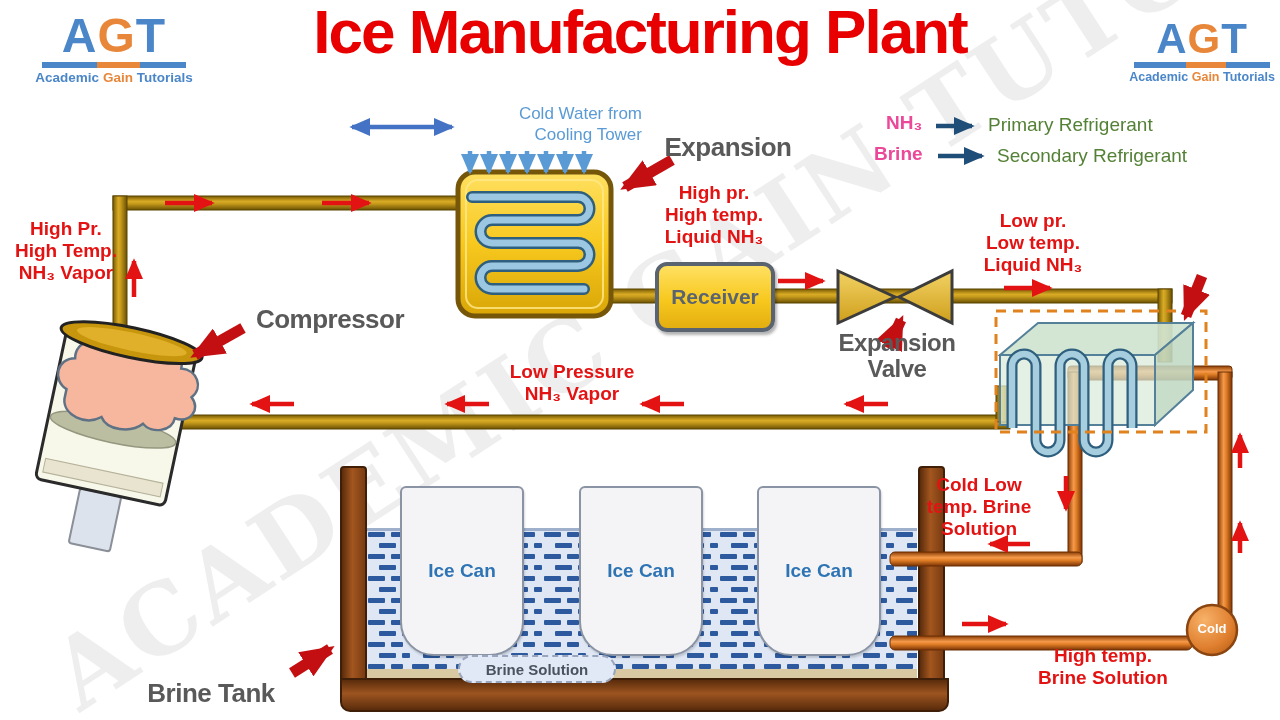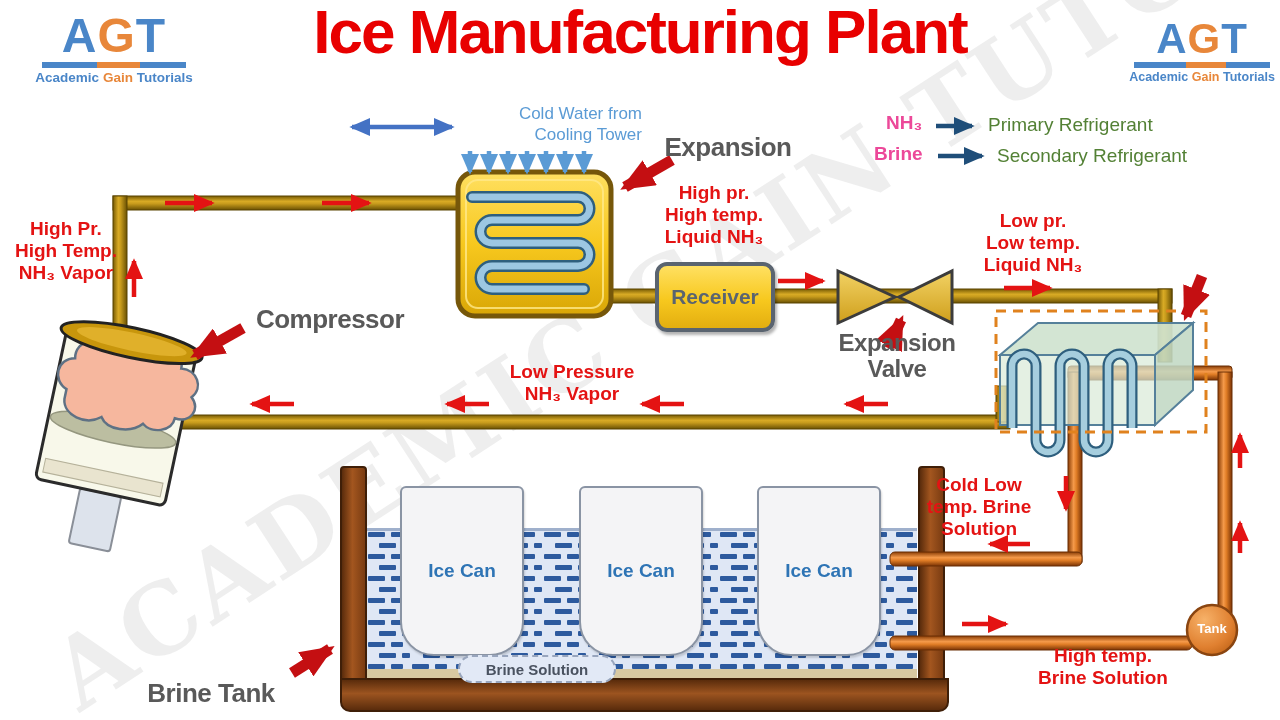--- a/index.html
+++ b/index.html
@@ -303,15 +303,15 @@
 temp. Brine
 Solution</div>
   <div id="lbl-high-temp-brine" class="abs toplayer flowlabel pre">High temp.
 Brine Solution</div>
 
   <div id="lbl-condenser" class="abs toplayer complabel">Expansion</div>
   <div id="lbl-expansion-valve" class="abs toplayer complabel pre">Expansion
 Valve</div>
   <div id="lbl-compressor" class="abs toplayer complabel">Compressor</div>
   <div id="lbl-brine-tank" class="abs toplayer complabel">Brine Tank</div>
-  <div id="lbl-pump" class="abs toplayer">Tank</div>
+  <div id="lbl-pump" class="abs toplayer">Cold</div>
 
 </div>
 
 </body></html>

